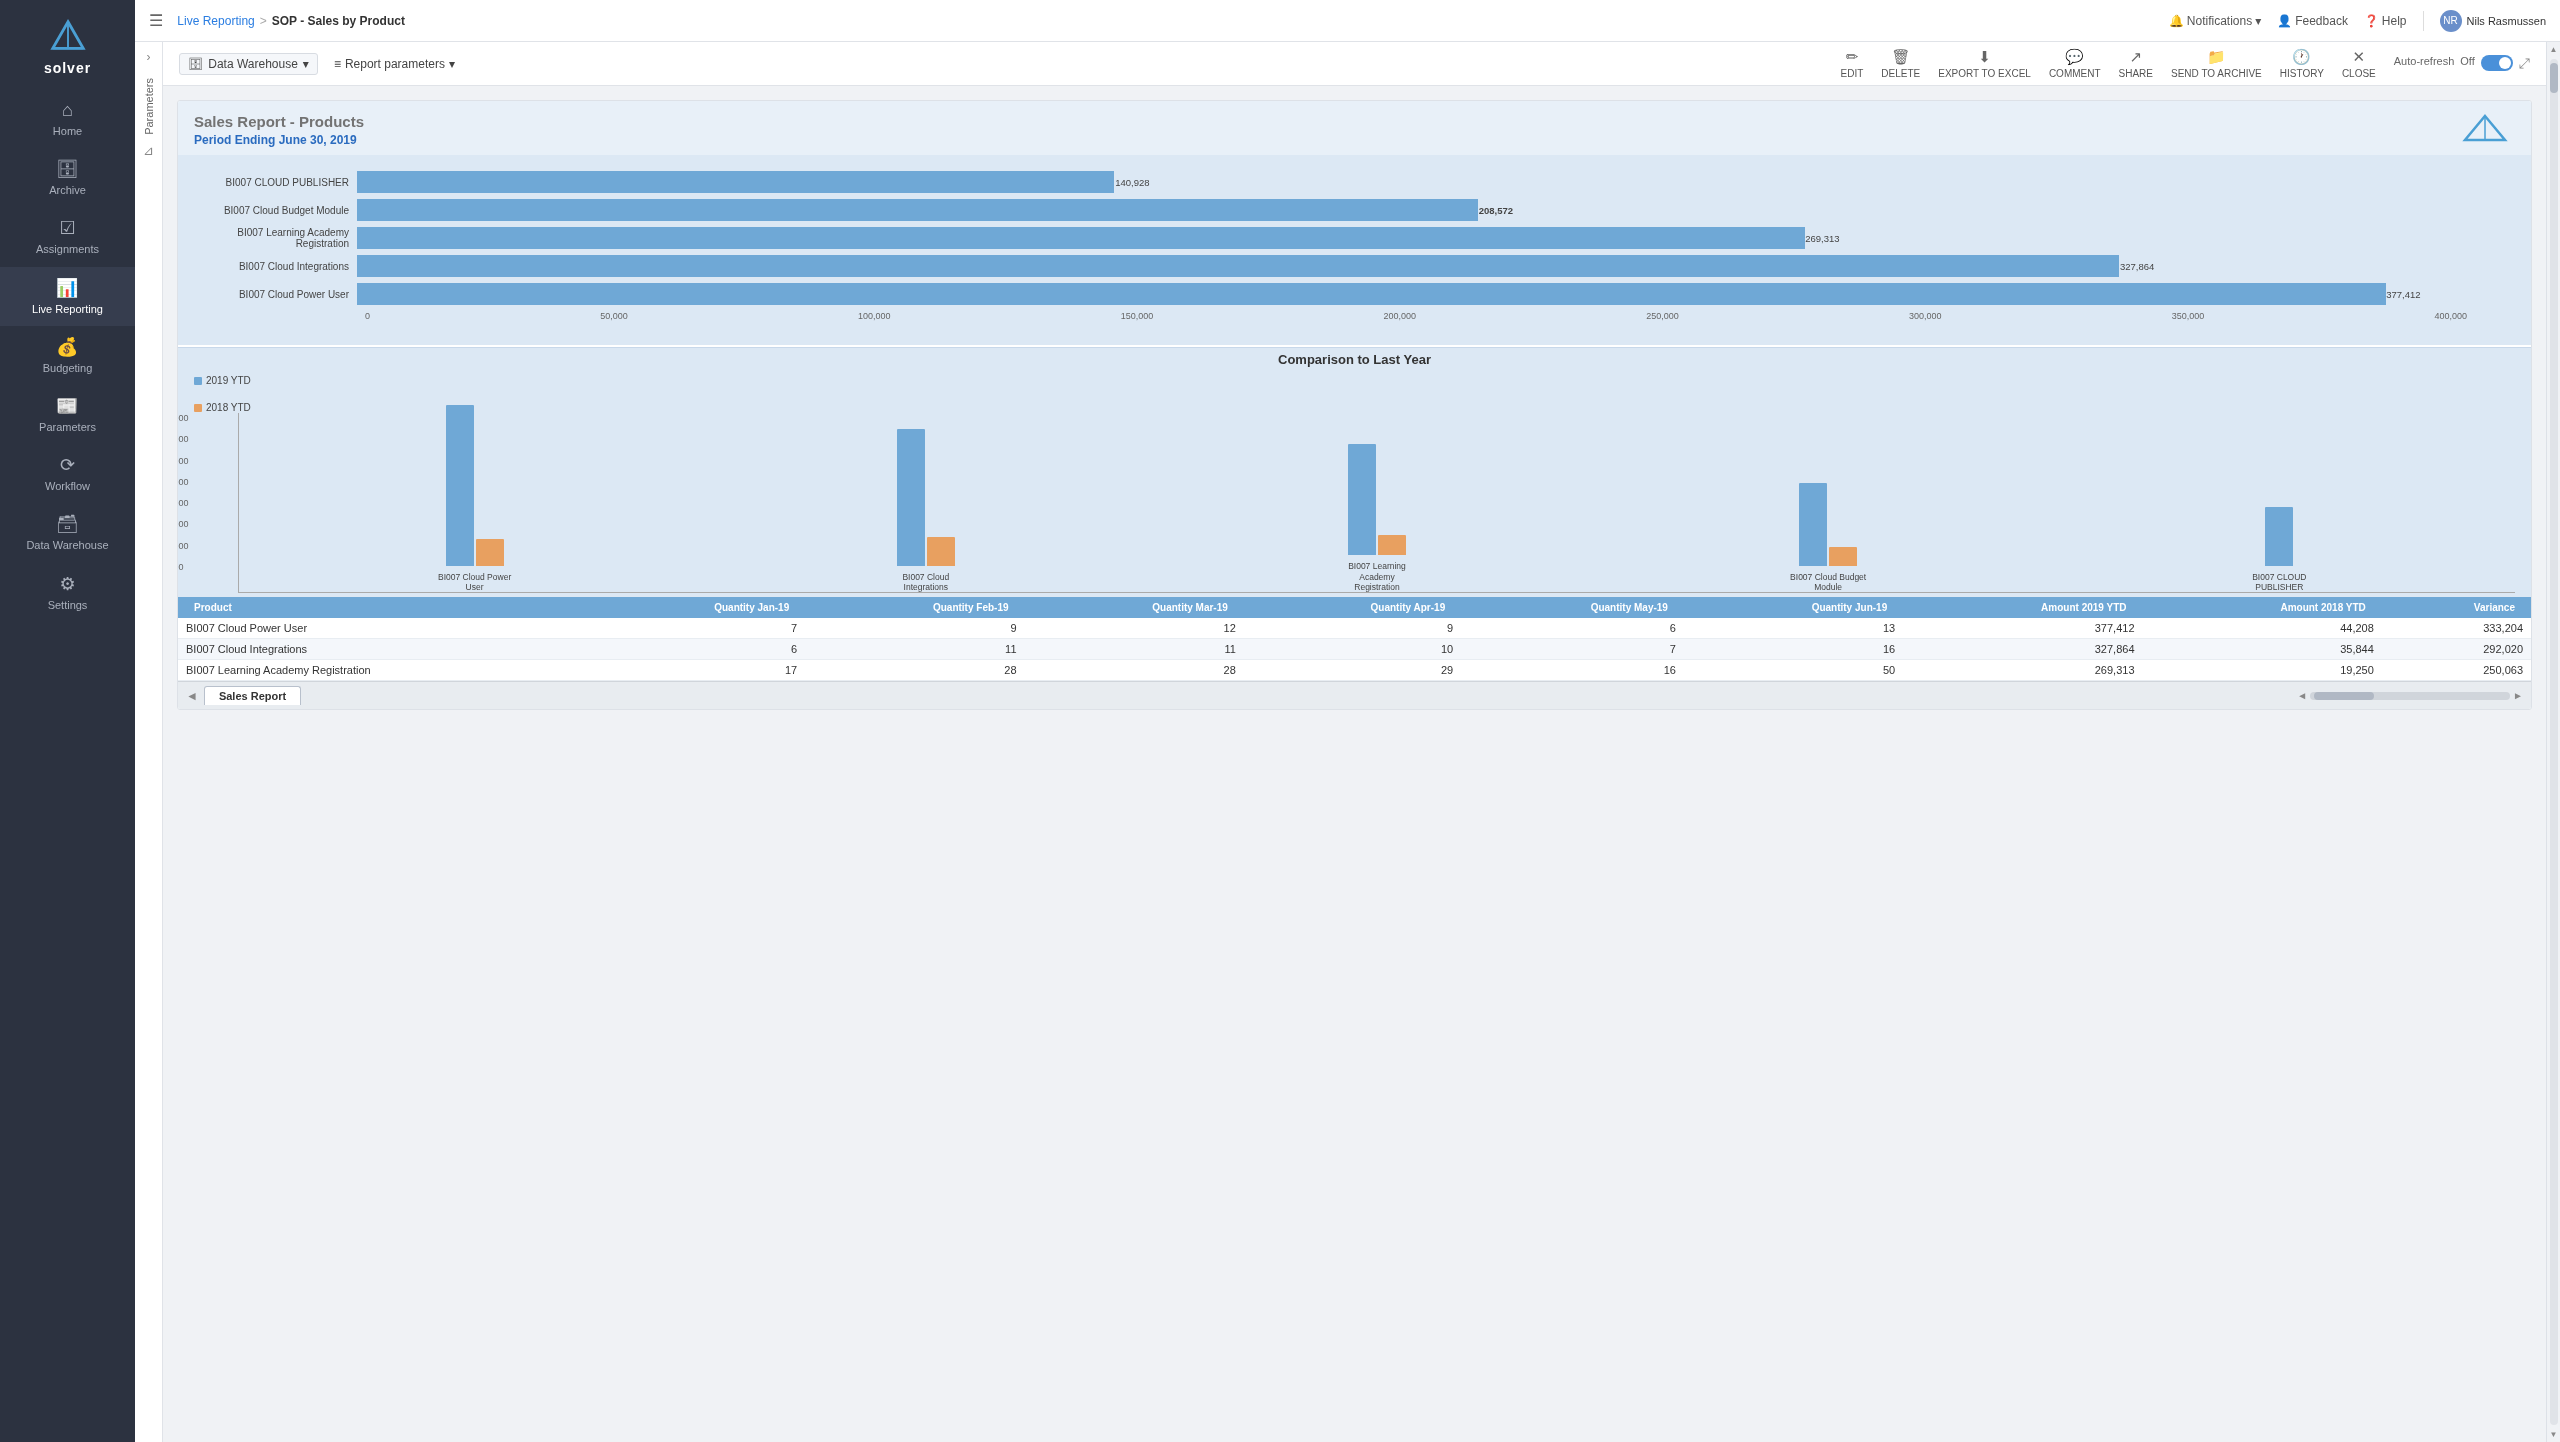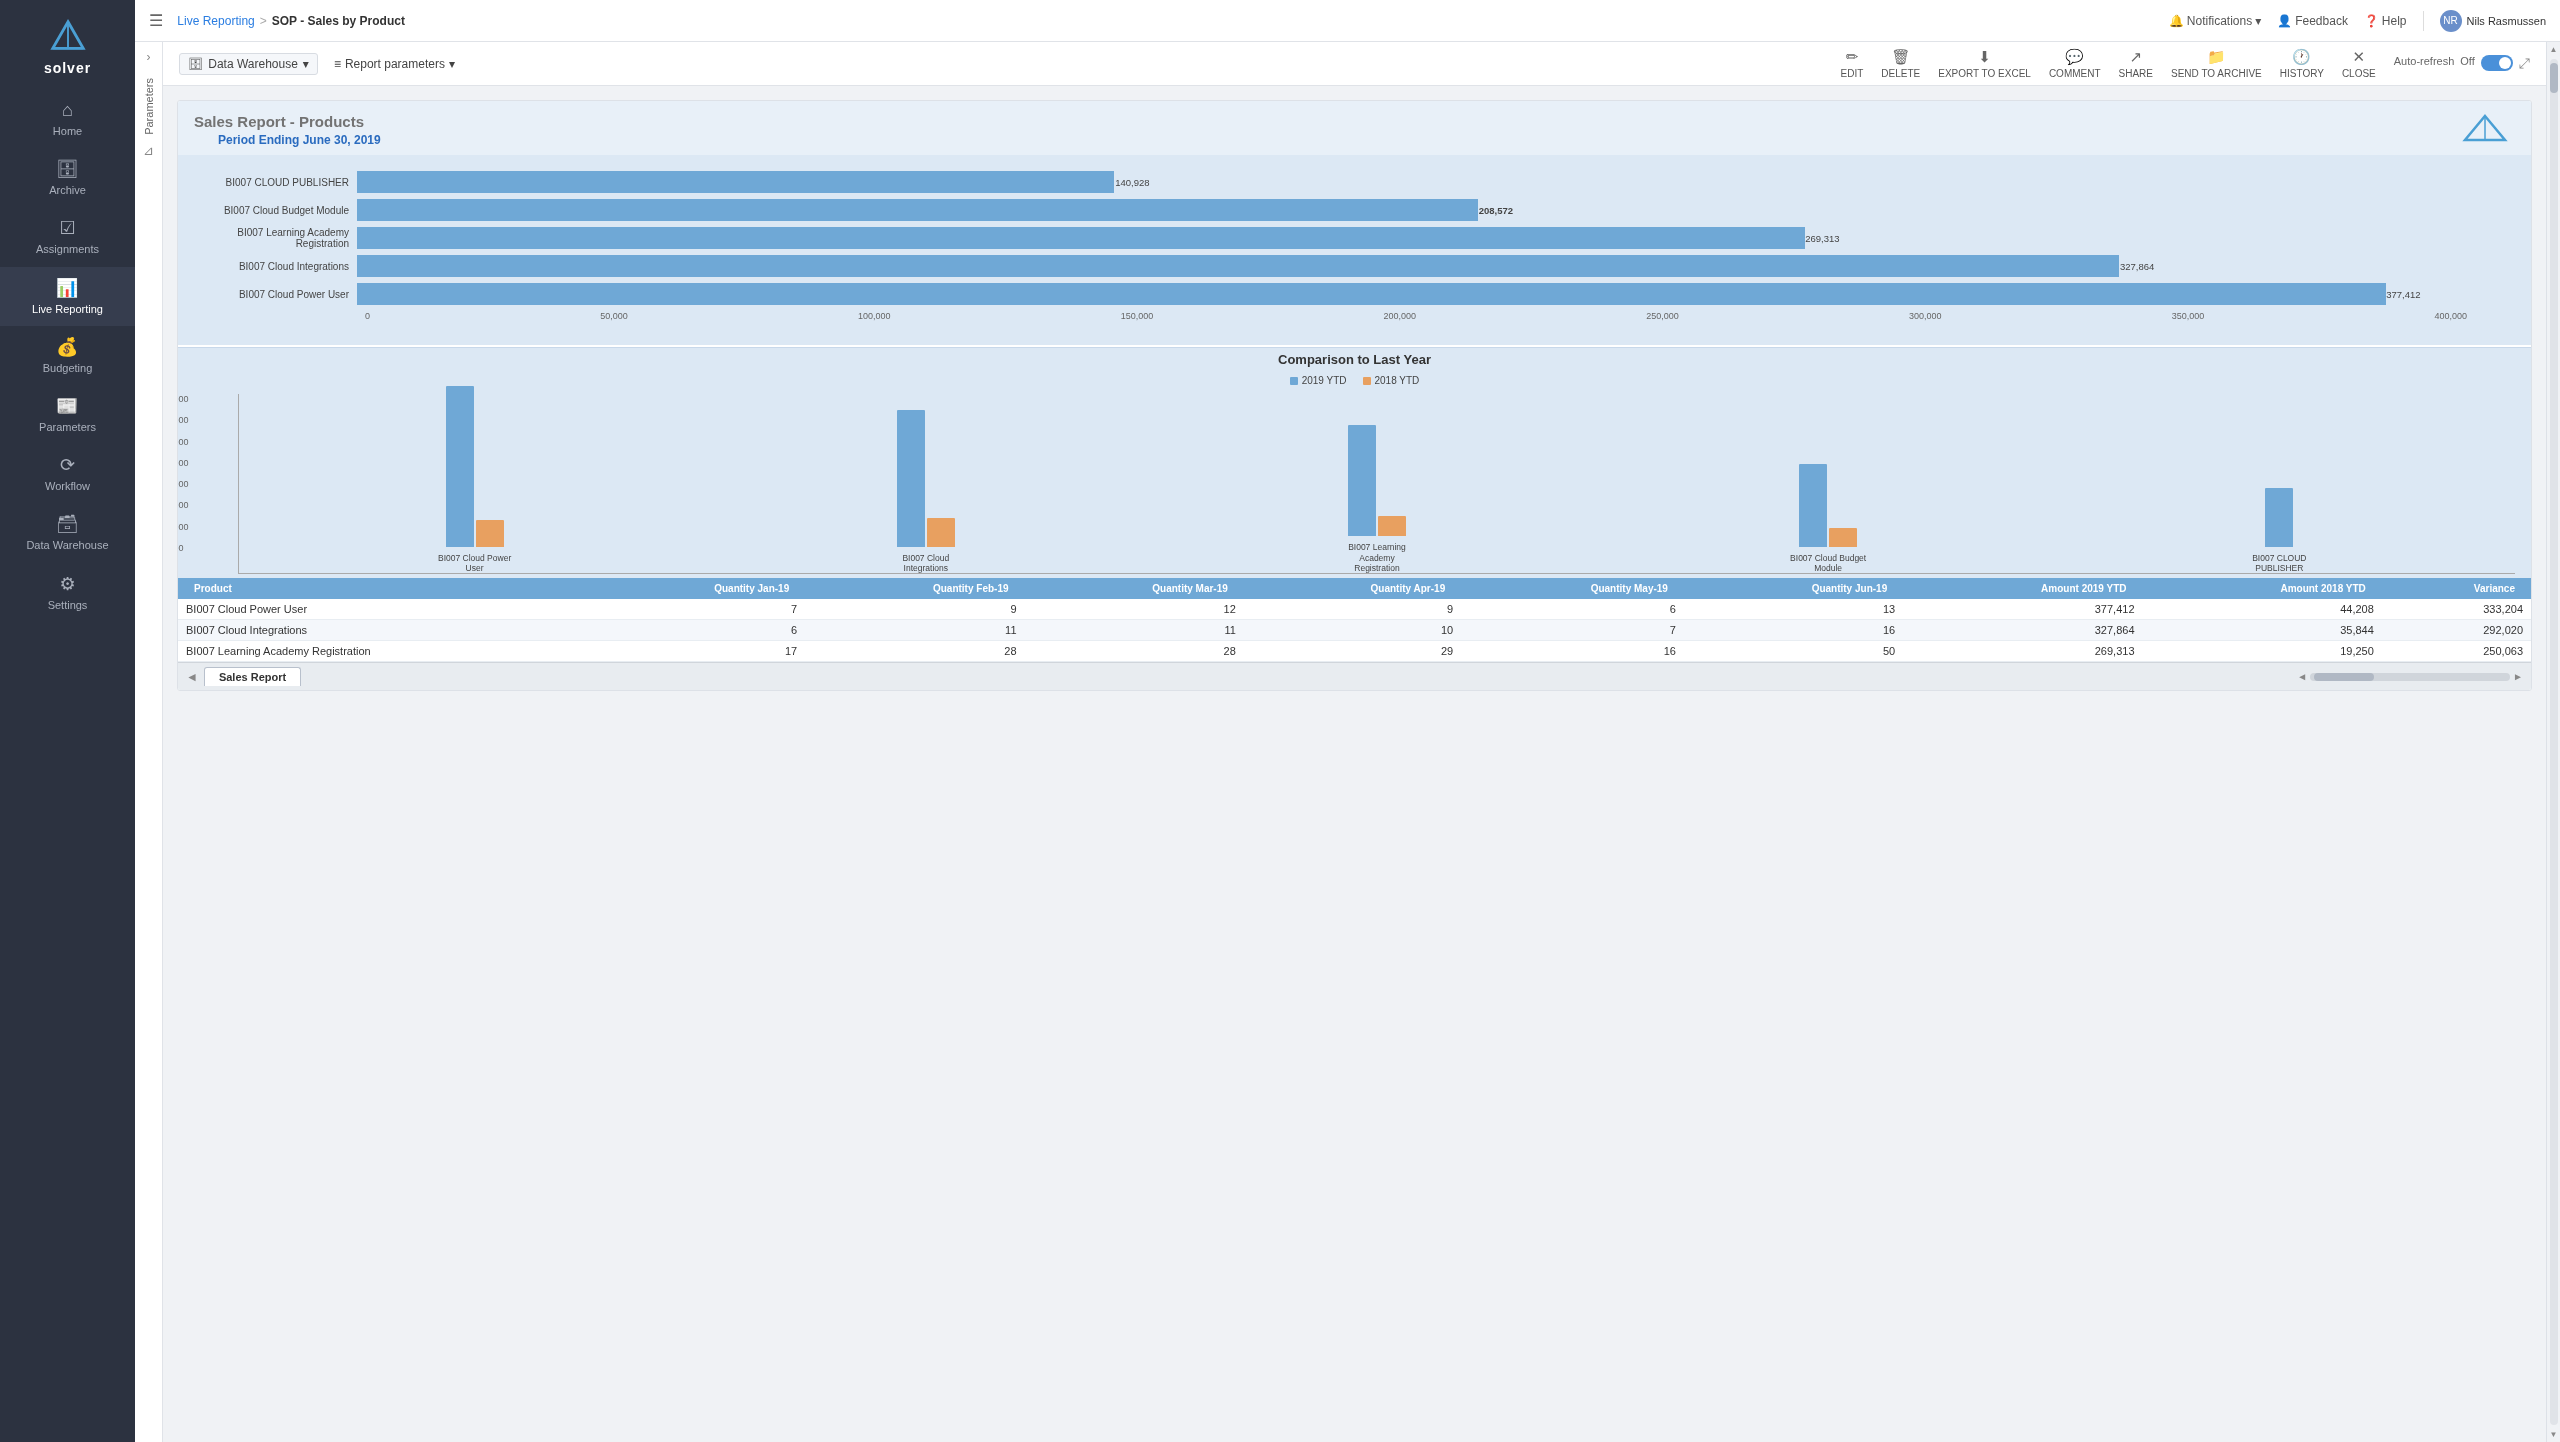--- a/index.html
+++ b/index.html
@@ -217,21 +217,21 @@
       overflow: hidden;
     }
     .report-header {
       background: #e8f0f8;
       padding: 12px 16px 8px;
       display: flex;
       justify-content: space-between;
       align-items: flex-start;
     }
     .report-title { font-size: 15px; font-weight: 700; color: #737373; }
-    .report-subtitle { font-size: 12px; color: #2a6bbf; margin-top: 3px; font-weight: 600; margin-left: 24px; }
+    .report-subtitle { font-size: 12px; color: #2a6bbf; margin-top: 3px; font-weight: 600; }
     .solver-brand { display: flex; align-items: center; }
 
     
     .charts-section {
       background: #dce8f4;
       padding: 12px 16px;
     }
     .chart-title { text-align: center; font-size: 13px; font-weight: 600; color: #333; margin-bottom: 8px; }
 
     
@@ -274,21 +274,21 @@
       padding-right: 40px;
     }
 
     
     .comparison-section {
       background: #dce8f4;
       padding: 4px 16px 4px;
       border-top: 1px solid #c8d8ea;
       margin-top: 2px;
     }
-    .legend { display: flex; justify-content: center; gap: 16px; font-size: 10px; color: #444; margin-bottom: 8px; }
+    .legend { display: flex; justify-content: center; gap: 16px; font-size: 10px; color: #444; margin-bottom: 0; flex-direction: column; }
     .legend-item { display: flex; align-items: center; gap: 4px; }
     .legend-dot { width: 8px; height: 8px; border-radius: 1px; }
 
     .grouped-bar-chart {
       display: flex;
       align-items: flex-end;
       justify-content: space-around;
       height: 180px;
       padding: 0 10px;
       border-left: 1px solid #aaa;

